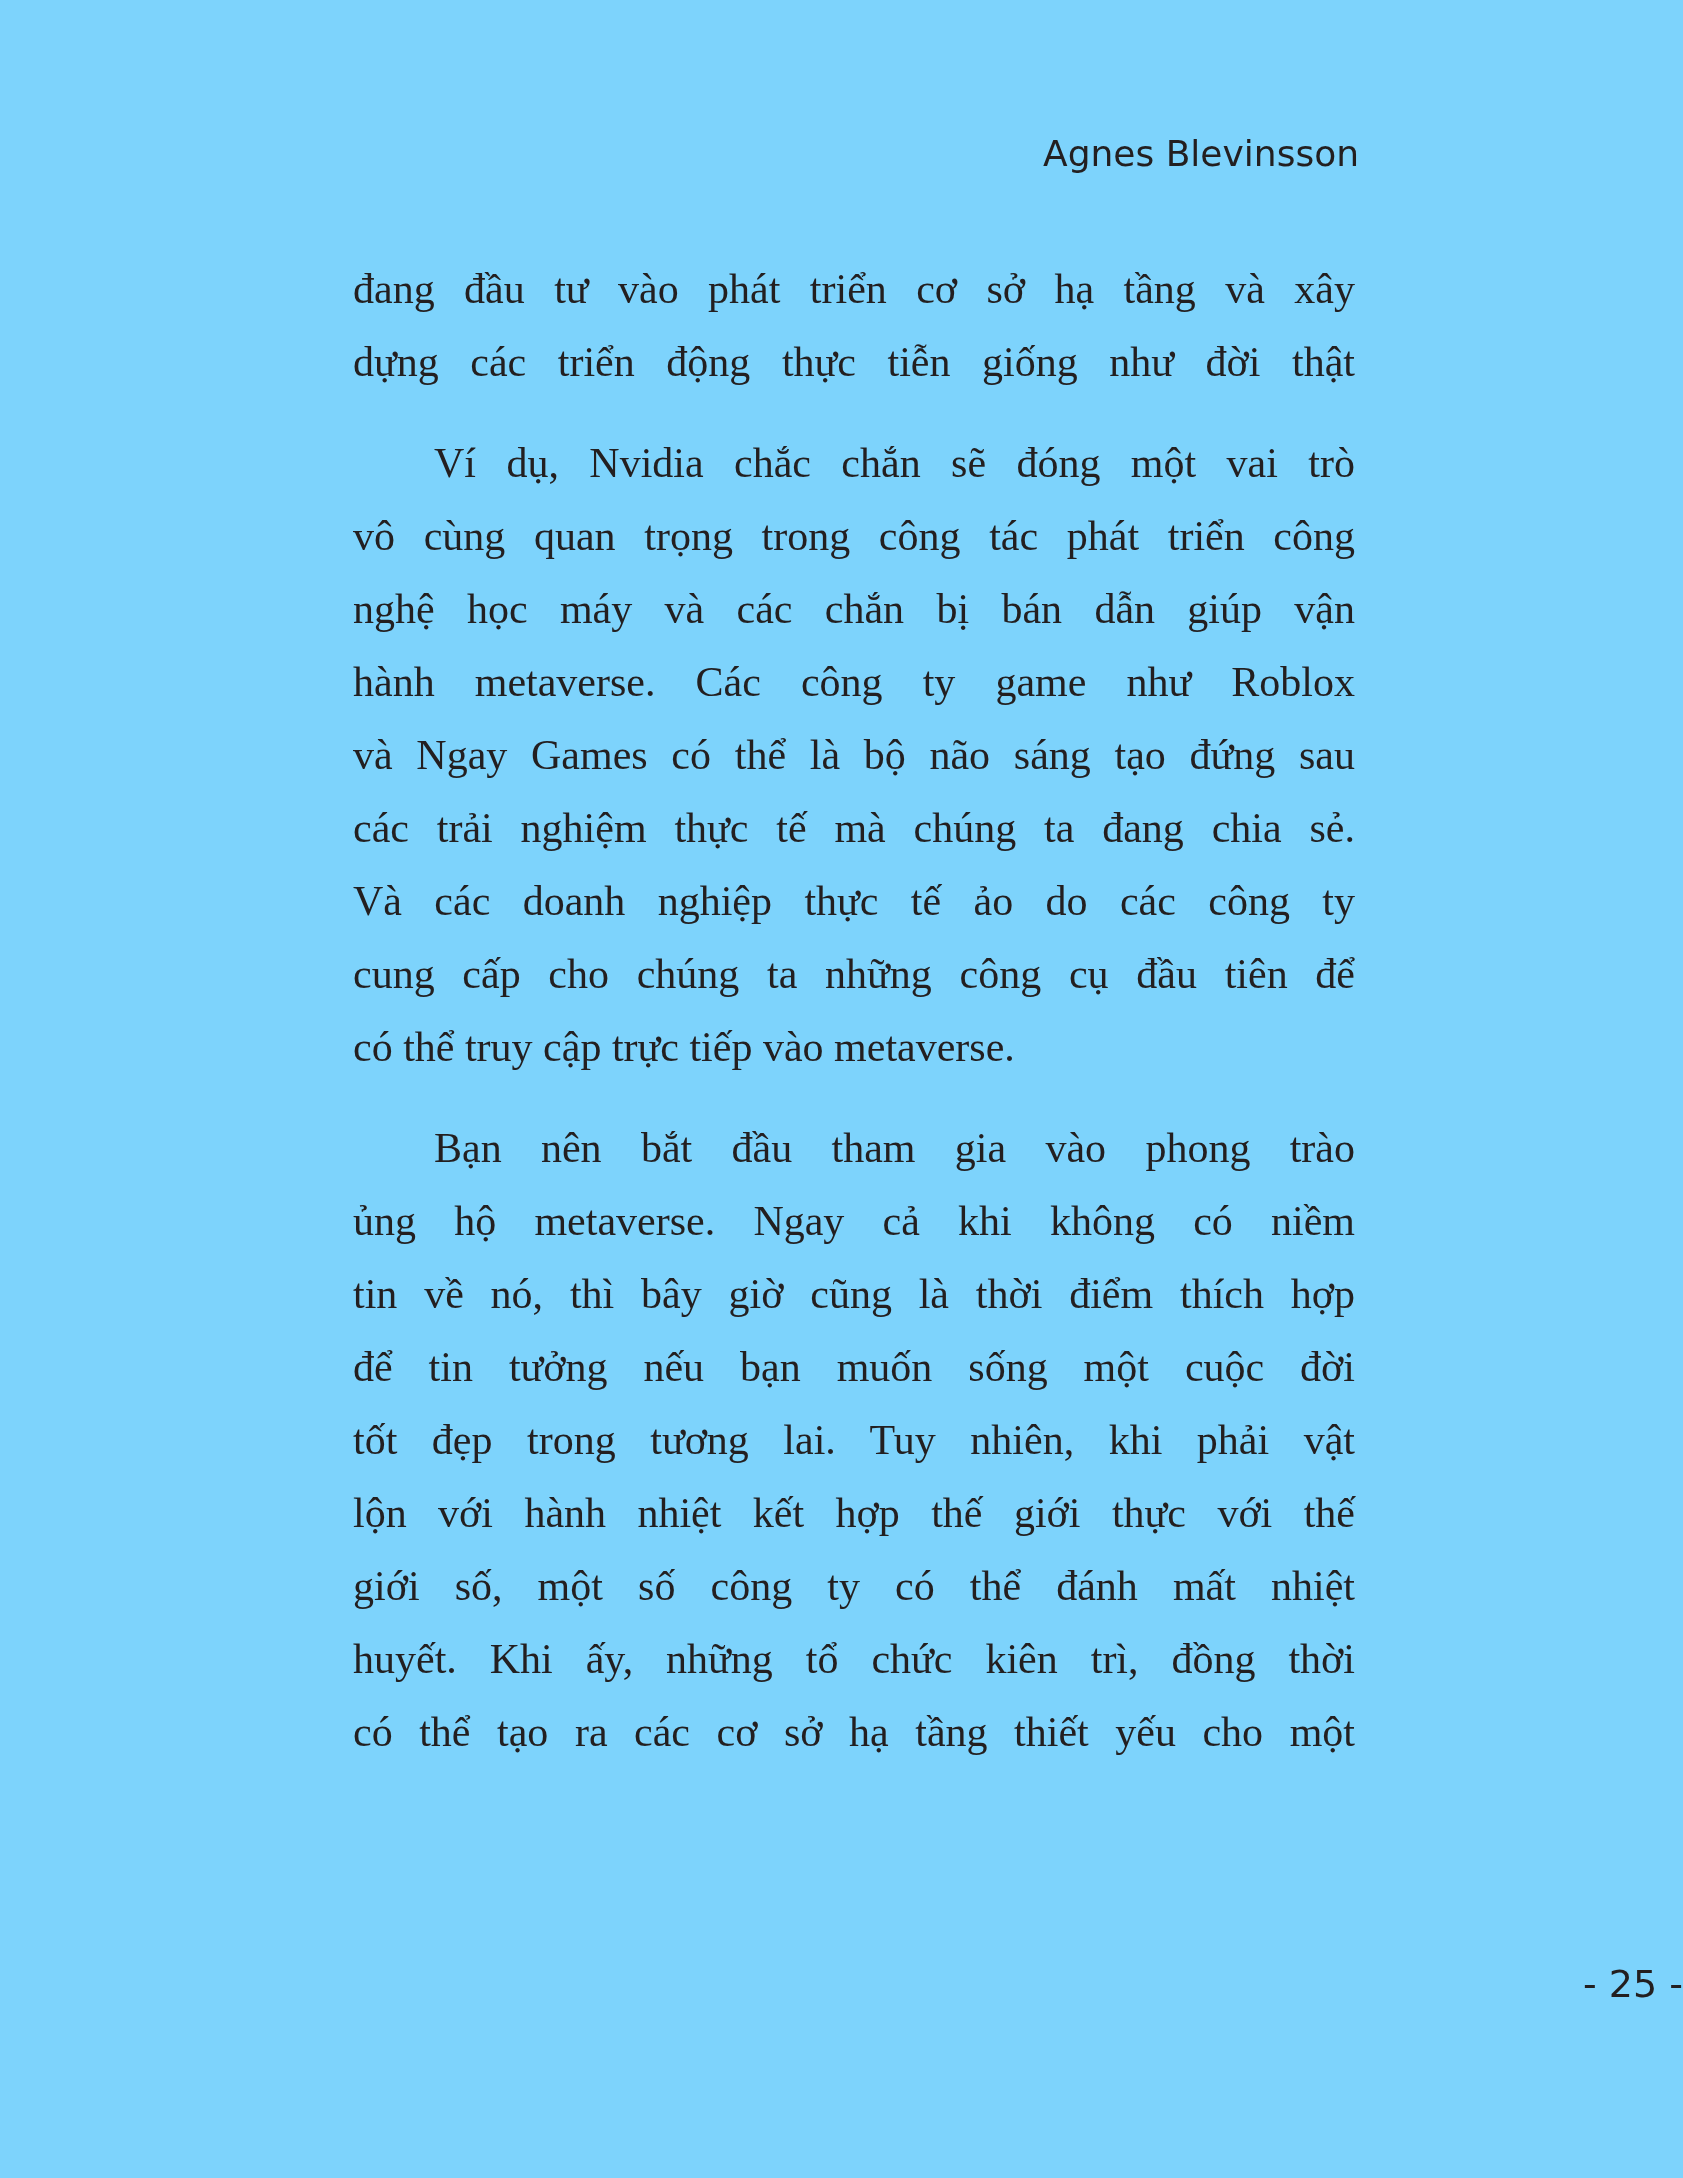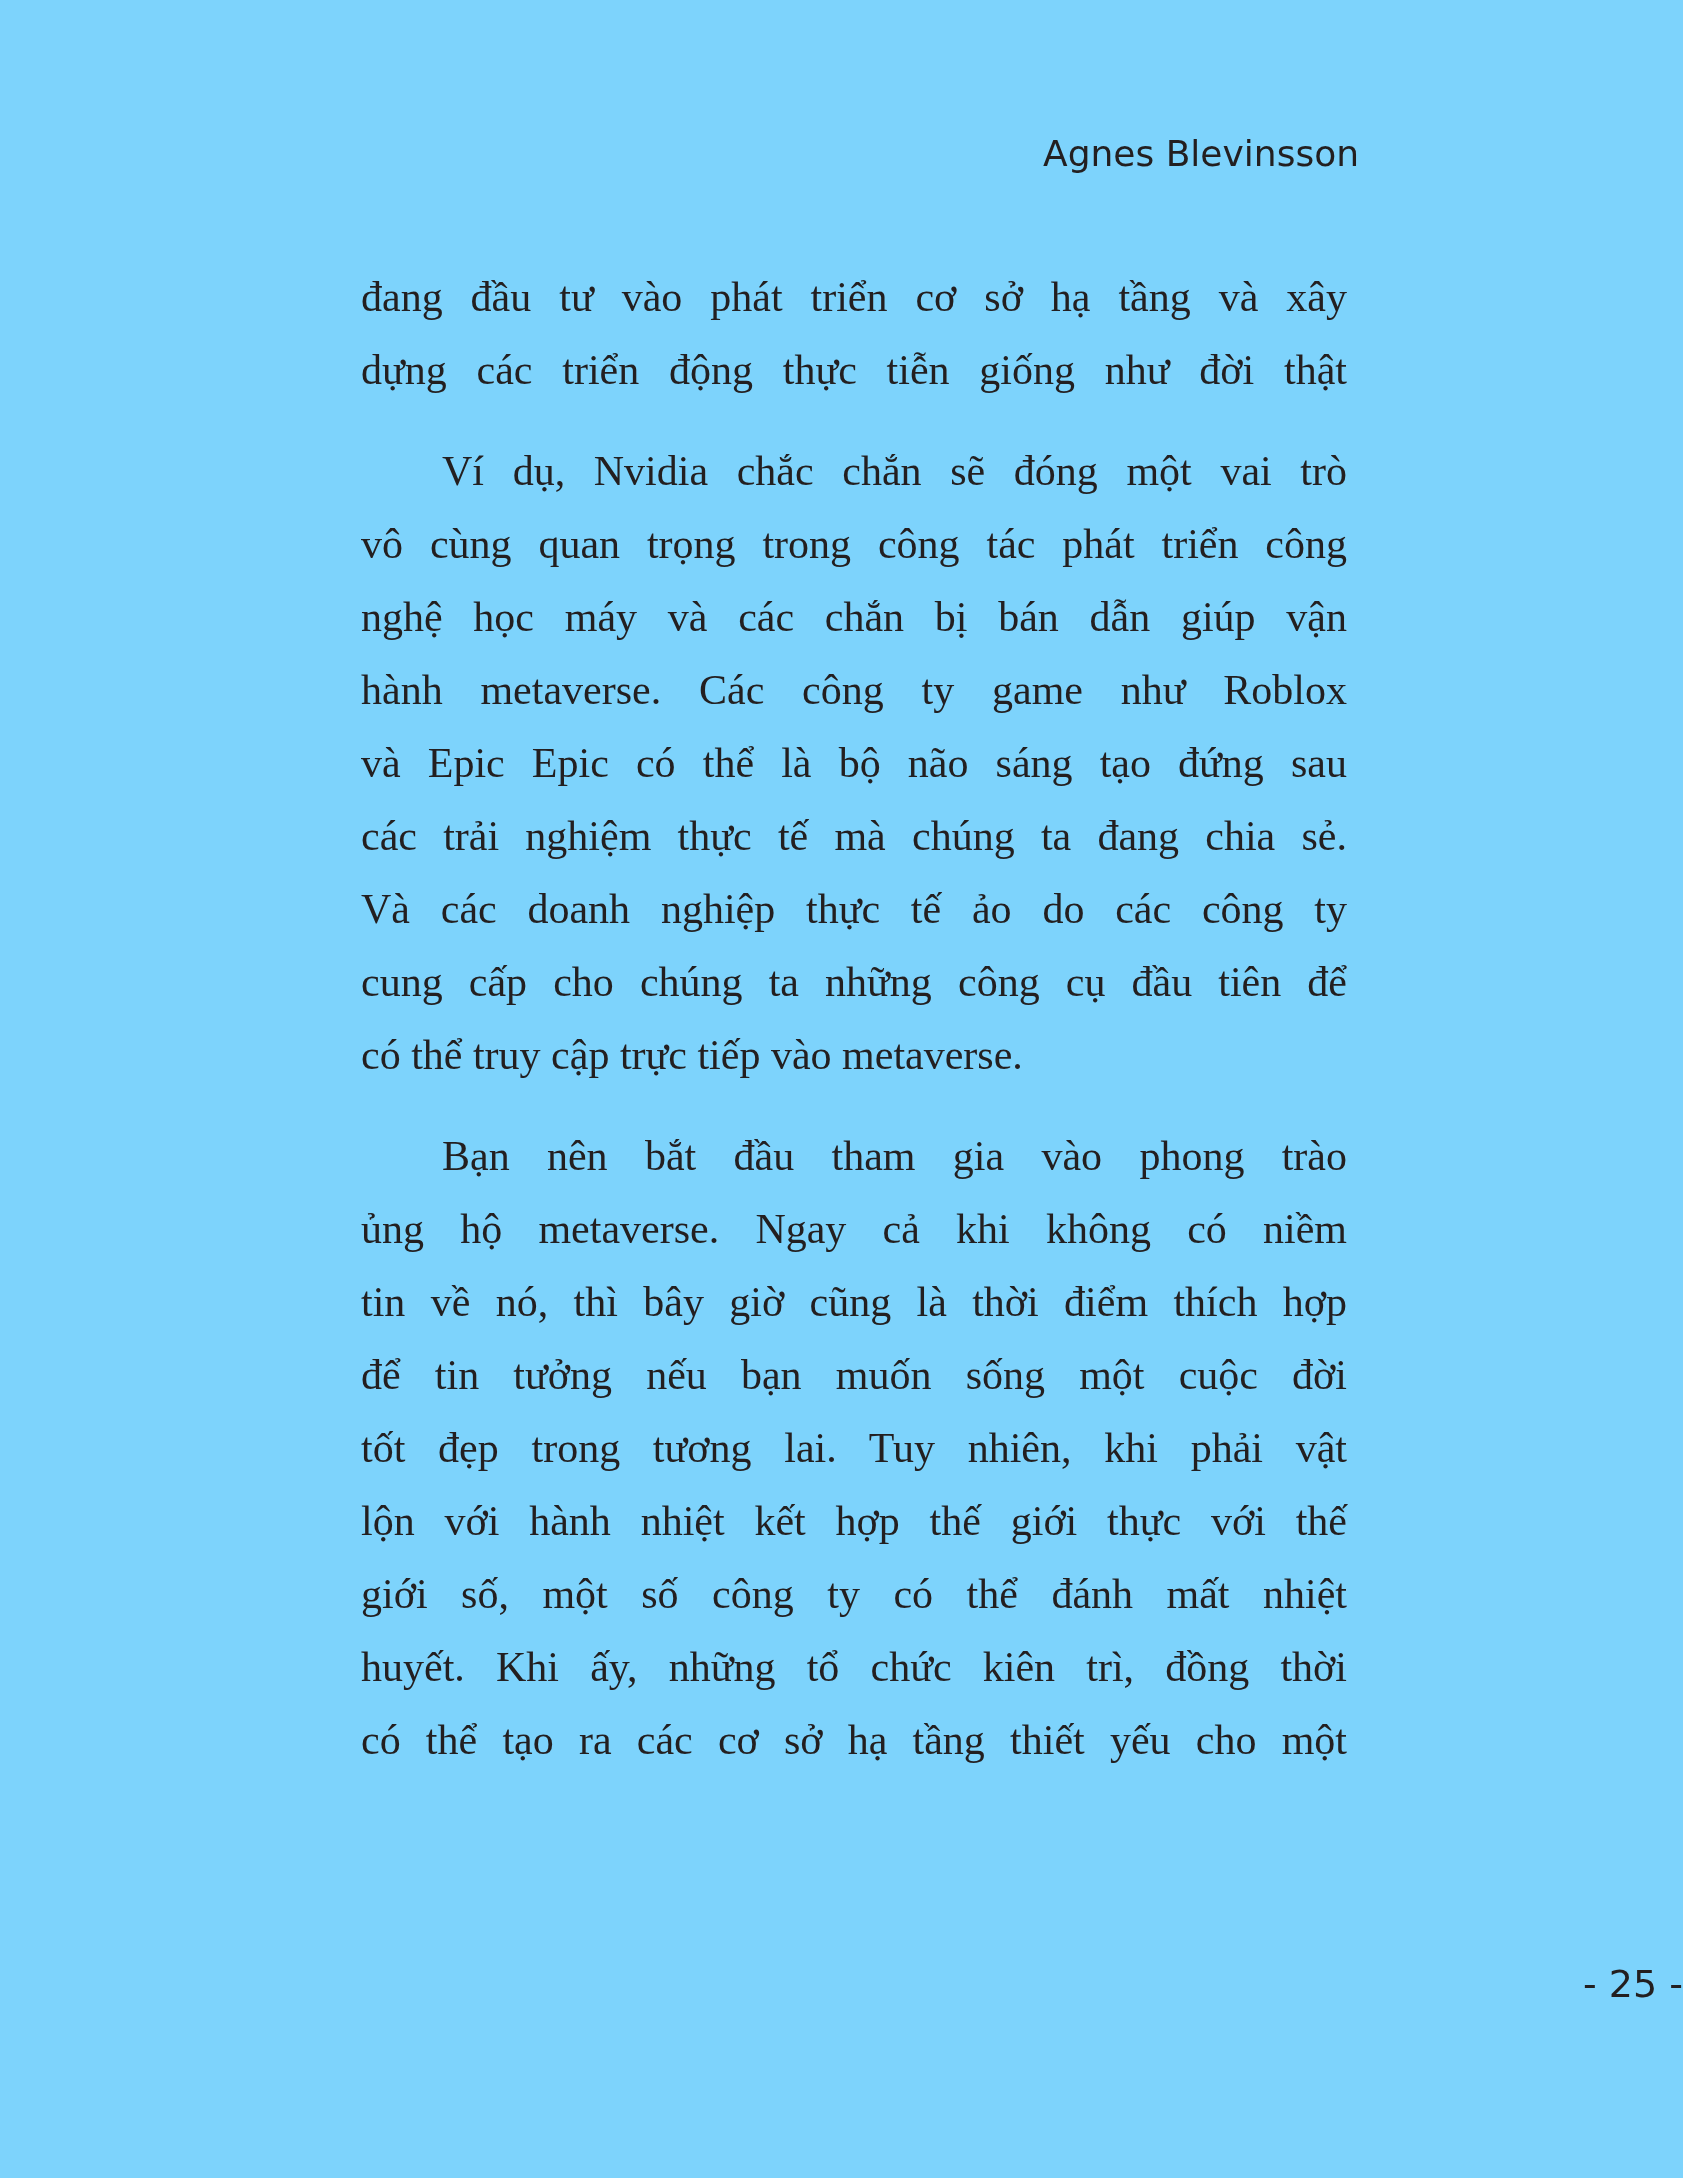--- a/index.html
+++ b/index.html
@@ -30,21 +30,21 @@
   }
   .content {
     position: absolute;
     top: 249px;
     left: 349px;
     width: 1010px;
     font-size: 42px;
     line-height: 73px;
     color: #231f20;
   }
-  .para { margin: 12px; }
+  .para { margin: 4px; }
   .para + .para { margin-top: 28px; }
   .line {
     text-align: justify;
     text-align-last: justify;
     height: 73px;
     overflow: visible;
   }
   .line.indent { padding-left: 81px; }
   .line.para-end {
     text-align-last: left;
@@ -73,21 +73,21 @@
     <div class="para">
       <div class="line">đang đầu tư vào phát triển cơ sở hạ tầng và xây</div>
       <div class="line">dựng các triển động thực tiễn giống như đời thật</div>
     </div>
 
     <div class="para">
       <div class="line indent">Ví dụ, Nvidia chắc chắn sẽ đóng một vai trò</div>
       <div class="line">vô cùng quan trọng trong công tác phát triển công</div>
       <div class="line">nghệ học máy và các chắn bị bán dẫn giúp vận</div>
       <div class="line">hành metaverse. Các công ty game như Roblox</div>
-      <div class="line">và Epic Epic có thể là bộ não sáng tạo đứng sau</div>
+      <div class="line">và Ngay Games có thể là bộ não sáng tạo đứng sau</div>
       <div class="line">các trải nghiệm thực tế mà chúng ta đang chia sẻ.</div>
       <div class="line">Và các doanh nghiệp thực tế ảo do các công ty</div>
       <div class="line">cung cấp cho chúng ta những công cụ đầu tiên để</div>
       <div class="line para-end">có thể truy cập trực tiếp vào metaverse.</div>
     </div>
 
     <div class="para">
       <div class="line indent">Bạn nên bắt đầu tham gia vào phong trào</div>
       <div class="line">ủng hộ metaverse. Ngay cả khi không có niềm</div>
       <div class="line">tin về nó, thì bây giờ cũng là thời điểm thích hợp</div>

